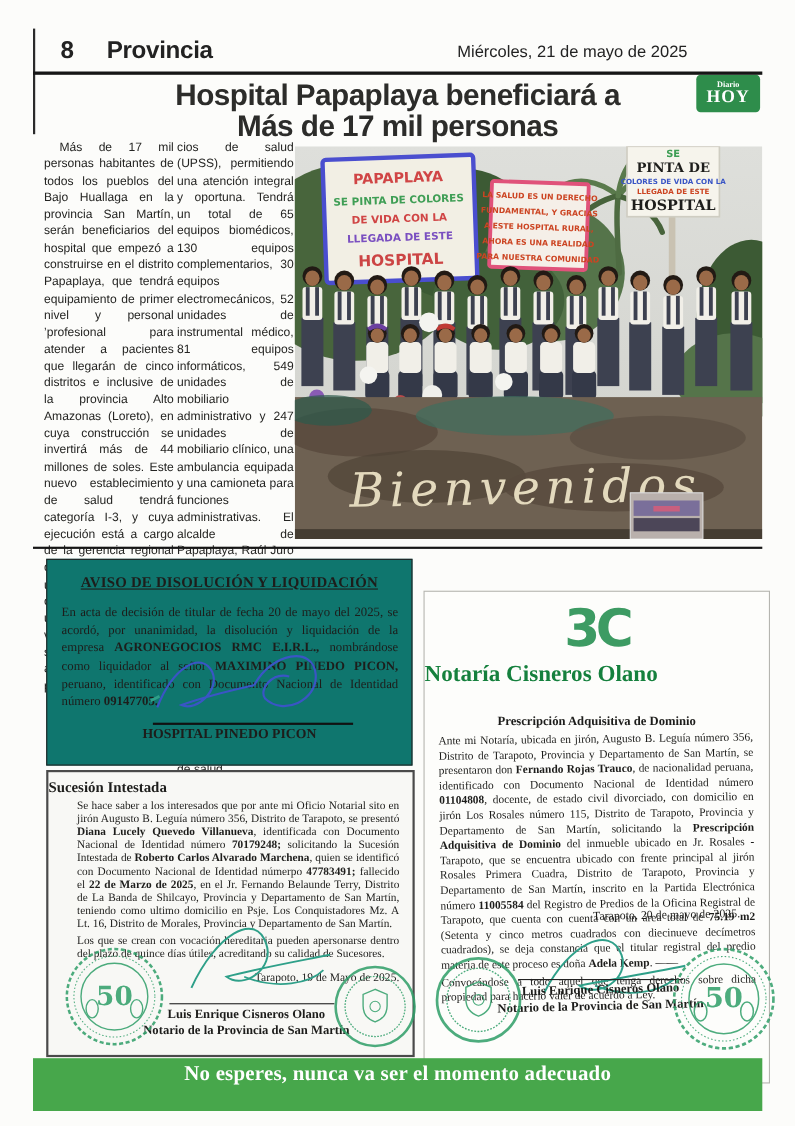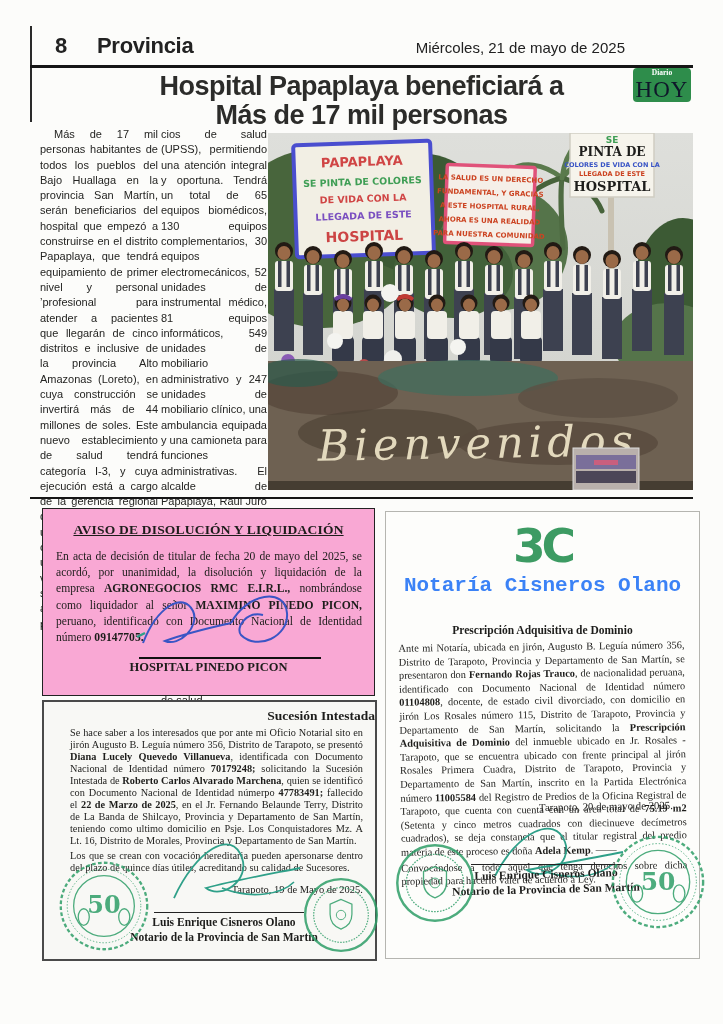--- a/index.html
+++ b/index.html
@@ -6,59 +6,59 @@
   .page{position:relative;width:723px;height:1024px;background:#fcfcfa;margin:0 auto;
         font-family:"Liberation Sans",sans-serif;color:#1d1d1b;overflow:hidden;}
   
   .scan-edge{position:absolute;left:30px;top:26px;width:2px;height:96px;background:#2a2a2a;}
   .hdr-num{position:absolute;left:55px;top:33px;font-size:22px;font-weight:bold;color:#222;}
   .hdr-section{position:absolute;left:97px;top:33px;font-size:22px;font-weight:bold;color:#222;letter-spacing:-0.3px;}
   .hdr-date{position:absolute;right:98px;top:39px;font-size:15px;color:#222;}
   .hdr-logo{position:absolute;left:633px;top:28px;width:58px;height:34px;background:#2e8d4b;border-radius:4px;
             display:flex;flex-direction:column;align-items:center;justify-content:center;line-height:1;margin-top:40px;}
   .hdr-logo .lt{font-size:7.5px;font-weight:bold;color:#fff;font-family:"Liberation Serif",serif;margin-bottom:1px;}
-  .hdr-logo .lm{font-size:23px;font-weight:normal;color:#0f172a;font-family:"Liberation Serif",serif;letter-spacing:1px;}
+  .hdr-logo .lm{font-size:16px;font-weight:bold;color:#ffffff;font-family:"Liberation Serif",serif;letter-spacing:1px;}
   .rule1{position:absolute;left:30px;top:65px;width:663px;height:3px;background:#161616;}
   .rule2{position:absolute;left:30px;top:497px;width:663px;height:2px;background:#161616;}
   
   .headline{position:absolute;left:30px;top:72px;width:663px;text-align:center;
             font-size:27px;font-weight:bold;color:#2c2c2a;letter-spacing:-0.5px;line-height:29px;}
   
   .col{position:absolute;top:127px;font-size:11px;line-height:15.3px;text-align:justify;color:#242422;}
   .col1{left:40px;width:118px;}
   .col1 p{margin:0;text-indent:14px;}
   .col2{left:161px;width:106px;}
   .col2 p{margin:0;}
   .photo{position:absolute;left:268px;top:133px;width:425px;height:357px;}
   
   .serif{font-family:"Liberation Serif",serif;}
-  .box{position:absolute;background:#f9a8d4;}
+  .box{position:absolute;background:#0f766e;}
   .aviso{left:42px;top:508px;width:331px;height:186px;border:1.5px solid #222;}
   .aviso .ttl{position:absolute;left:0;top:13px;width:100%;text-align:center;font-weight:bold;
               font-size:13.5px;text-decoration:underline;letter-spacing:0.2px;}
   .aviso .bod{position:absolute;left:13px;right:12px;top:40px;font-size:11.6px;line-height:16.2px;text-align:justify;}
   .aviso .sig{position:absolute;left:92px;top:76px;}
   .aviso .sigline{position:absolute;left:96px;top:148px;width:182px;height:1.5px;background:#111;}
   .aviso .nm{position:absolute;left:0;top:151px;width:100%;text-align:center;font-weight:bold;font-size:12.5px;}
   .aviso .dni{position:absolute;left:0;top:167px;width:100%;text-align:center;font-weight:bold;font-size:12.5px;}
   .sucesion{left:42px;top:700px;width:331px;height:257px;border:2px solid #4a4a4a;background:#f8f8f5;}
-  .sucesion .ttl{position:absolute;left:0;top:6px;width:100%;text-align:right;font-weight:bold;font-size:13.5px;}
+  .sucesion .ttl{position:absolute;left:0;top:6px;width:100%;text-align:left;font-weight:bold;font-size:13.5px;}
   .sucesion .bod{position:absolute;left:26px;right:12px;top:25px;font-size:10.3px;line-height:12px;text-align:justify;}
   .sucesion .bod p{margin:0 0 3px 0;}
   .sucesion .dt{position:absolute;right:12px;top:182px;font-size:10.5px;}
   .sucesion .sig{position:absolute;left:118px;top:118px;}
   .sucesion .sigline{position:absolute;left:110px;top:210px;width:150px;height:1px;background:#222;}
   .sucesion .nm{position:absolute;left:40px;top:214px;width:280px;text-align:center;font-weight:bold;font-size:11.5px;}
   .sucesion .nt{position:absolute;left:40px;top:229px;width:280px;text-align:center;font-weight:bold;font-size:11.5px;}
   .seal{position:absolute;opacity:0.85;}
-  .notariabox{left:385px;top:511px;width:313px;height:446px;border:1px solid #b5b5b0;background:#fdfdfb;}
+  .notariabox{left:385px;top:537px;width:313px;height:446px;border:1px solid #b5b5b0;background:#fdfdfb;}
   .notariabox .mono{position:absolute;left:0;top:6px;width:100%;text-align:center;
                     font-size:47px;font-weight:bold;color:#3d9b63;letter-spacing:-4px;font-family:"DejaVu Sans",sans-serif;}
-  .notariabox .brand{position:absolute;left:0;top:62px;width:100%;text-align:center;
-                     font-size:21px;font-weight:bold;color:#3b82f6;font-family:Liberation Mono, monospace;}
+  .notariabox .brand{position:absolute;left:0;top:62px;width:100%;
+                     font-size:21px;font-weight:bold;color:#15803d;font-family:Liberation Serif, serif;}
   .notariabox .ttl{position:absolute;left:0;top:112px;width:100%;text-align:center;font-weight:bold;font-size:11.5px;}
   .notariabox .bod{position:absolute;left:14px;right:13px;top:128px;font-size:10.4px;line-height:13.6px;
                    text-align:justify;transform:rotate(-0.7deg);}
   .notariabox .bod p{margin:0 0 2px 0;}
   .notariabox .dt{position:absolute;right:26px;top:288px;font-size:10.8px;transform:rotate(-1deg);}
   .notariabox .sig{position:absolute;left:95px;top:300px;}
   .notariabox .sigline{position:absolute;left:85px;top:352px;width:150px;height:1px;background:#222;}
   .notariabox .nm{position:absolute;left:20px;top:356px;width:280px;text-align:center;font-weight:bold;
                   font-size:11.5px;transform:rotate(-1.5deg);}
   .notariabox .nt{position:absolute;left:20px;top:371px;width:280px;text-align:center;font-weight:bold;
@@ -364,14 +364,17 @@
     <svg class="seal" style="left:224px;top:322px" width="96" height="96" viewBox="0 0 100 100">
       <circle cx="50" cy="50" r="47" fill="none" stroke="#2f9e68" stroke-width="2.5" stroke-dasharray="4 2.5"></circle>
       <circle cx="50" cy="50" r="40" fill="none" stroke="#2f9e68" stroke-width="1" stroke-dasharray="1.5 2"></circle>
       <circle cx="50" cy="50" r="33" fill="none" stroke="#2f9e68" stroke-width="1.4"></circle>
       <text x="50" y="58" text-anchor="middle" font-size="26" font-weight="bold" fill="#2f9e68" font-family="DejaVu Serif">50</text>
       <ellipse cx="28" cy="62" rx="6" ry="9" fill="none" stroke="#2f9e68" stroke-width="1.4"></ellipse>
       <ellipse cx="72" cy="62" rx="6" ry="9" fill="none" stroke="#2f9e68" stroke-width="1.4"></ellipse>
     </svg>
   </div>
 
+  <div class="footer-banner">
+    <div class="txt">No esperes, nunca va ser el momento adecuado</div>
+  </div>
 
 </div>
 
 </body></html>

